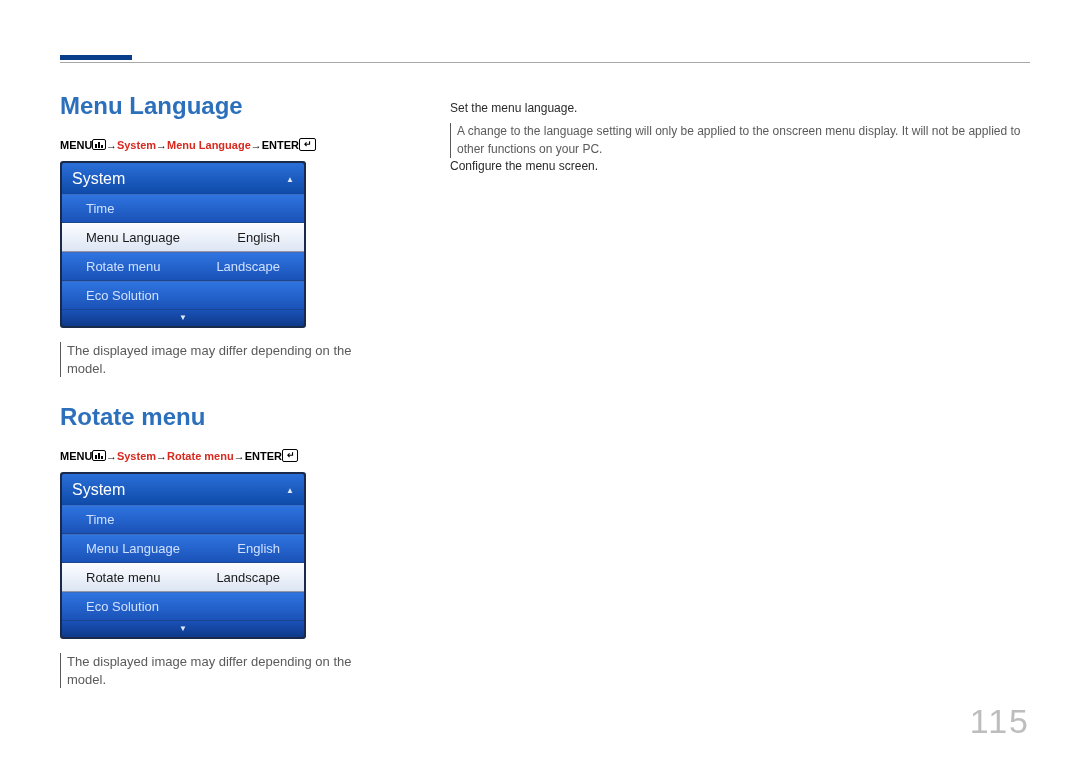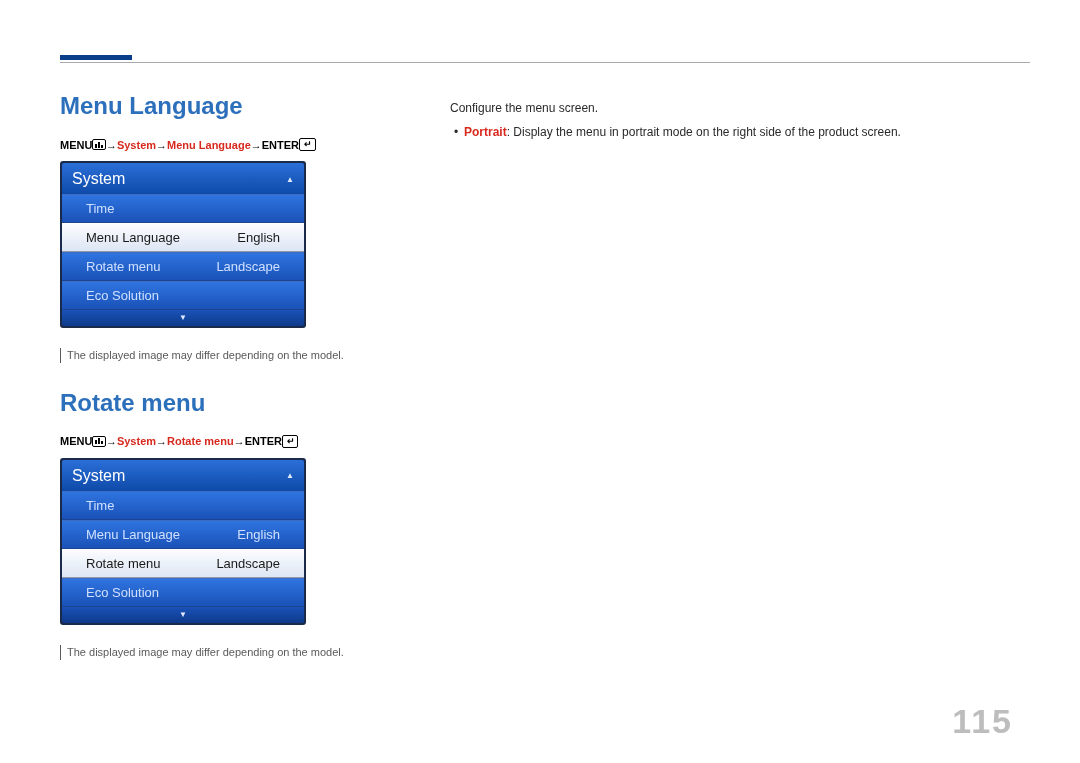--- a/index.html
+++ b/index.html
@@ -114,25 +114,25 @@
   .osd-footer {
     background: linear-gradient(#1a52b8, #0e3a8a);
     text-align: center;
     padding: 3px 0 4px 0;
     font-size: 8px;
     color: #dfeaff;
     border-radius: 0 0 2px 2px;
   }
 
   .footnote {
-    font-size: 11px;
+    font-size: 13px;
     color: #5a5a5a;
     border-left: 1.5px solid #5a5a5a;
     padding-left: 6px;
-    margin: 20px 0 26px 0;
+    margin: 14px 0 26px 0;
     line-height: 1.35;
   }
   .footnote.top { margin-bottom: 4px; }
 
   .desc-text {
     font-size: 12px;
     color: #2a2a2a;
     line-height: 1.45;
   }
   .note {
@@ -159,25 +159,25 @@
     content: "•";
     position: absolute;
     left: 4px;
     color: #2a2a2a;
   }
   .bold-red { color: #d8291e; font-weight: 700; }
   .bold { font-weight: 700; }
 
   .page-num {
     position: absolute;
-    right: 67px;
+    right: 50px;
     bottom: 22px;
     font-size: 34px;
     color: #bdbdbd;
-    font-weight: 700;
+    font-weight: 400;
     letter-spacing: 2px;
   }
 </style>
 </head>
 <body>
 
 <div class="accent-bar"></div>
 <div class="topbar"></div>
 
 <div class="content">
@@ -267,25 +267,26 @@
       </div>
       <div class="osd-footer">
         <span>▼</span>
       </div>
     </div>
     <div class="footnote top">The displayed image may differ depending on the model.</div>
 
   </div>
 
   <div class="rightcol">
+    <div>
+      <p class="desc-text">Set the menu language.</p>
+      <p class="note">A change to the language setting will only be applied to the onscreen menu display. It will not be applied to other functions on your PC.</p>
+    </div>
 
     <div class="right-section2">
       <p class="desc-text">Configure the menu screen.</p>
       <ul class="bullets">
-        <li>
-          <span class="bold-red">Portrait</span><span>: Display the menu in portrait mode on the right side of the product screen.</span>
-        </li>
       </ul>
     </div>
   </div>
 </div>
 
 <div class="page-num">115</div>
 
 </body></html>

